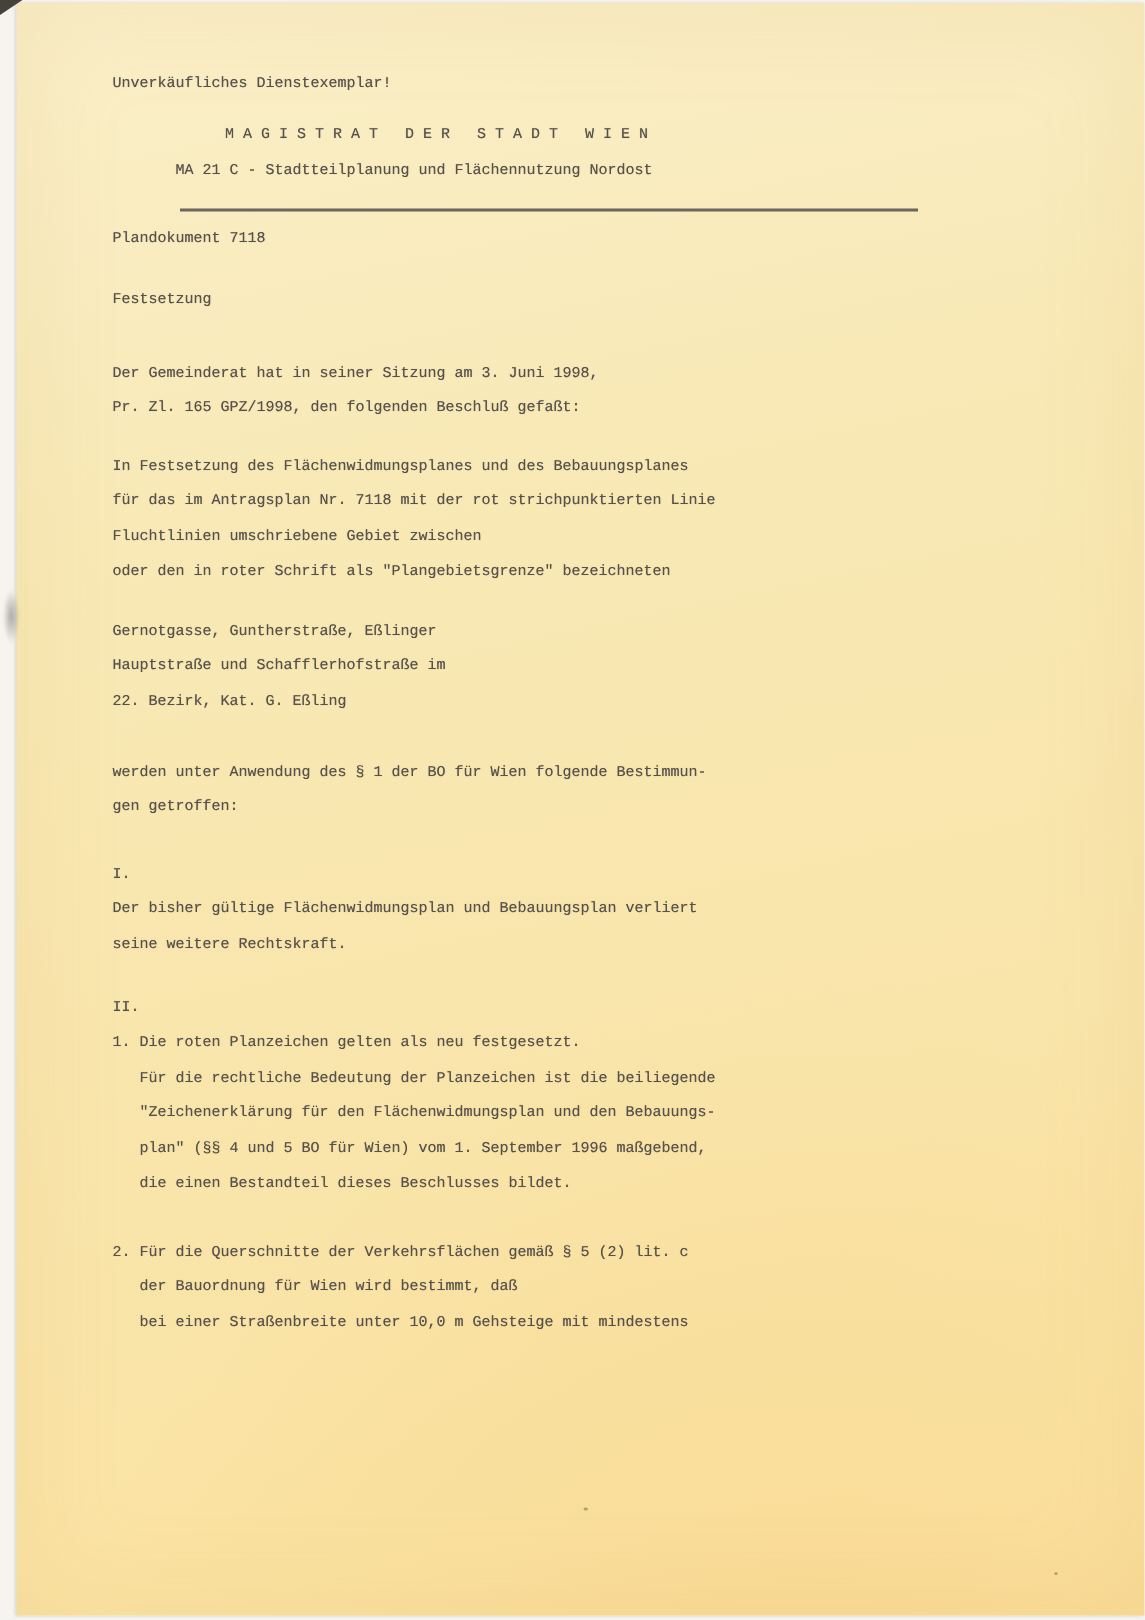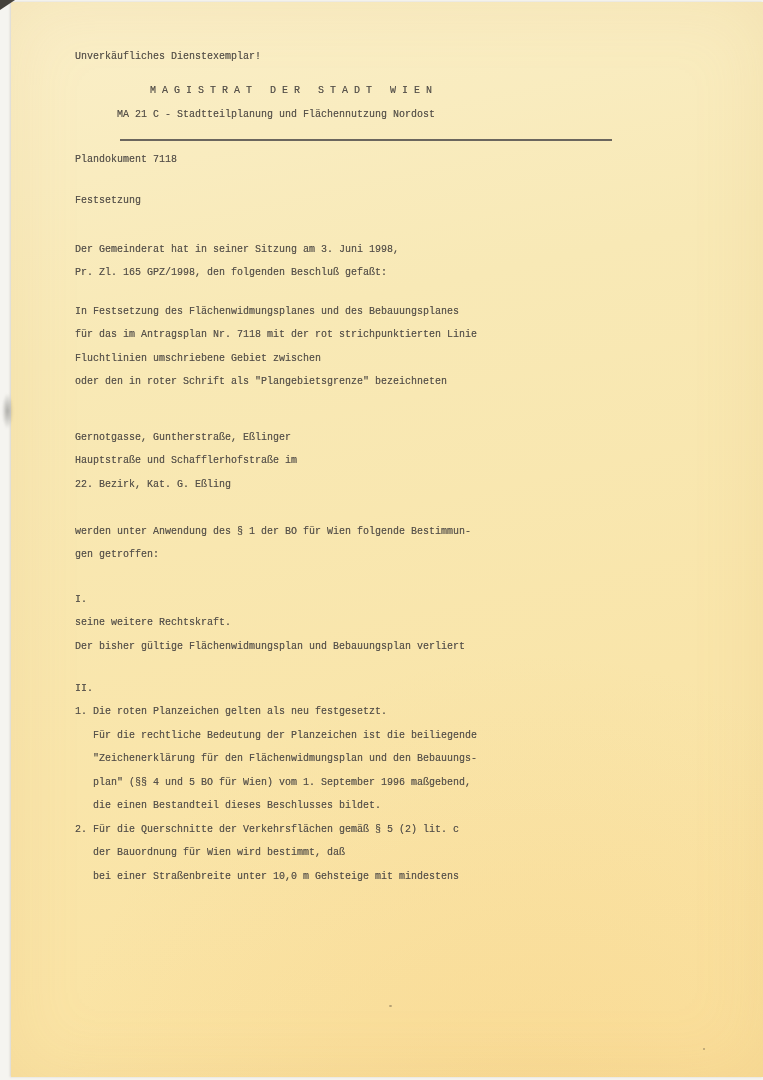--- a/index.html
+++ b/index.html
@@ -75,25 +75,25 @@
   .dept-line { margin-left: 42px; }
   .rule {
     margin: 13px 0 7px 45px;
     width: 492px;
     height: 0;
     border-top: 2px solid #6b665e;
   }
   .title-block      { margin-top: 17.5px; }
   .intro-block      { margin-top: 25px; }
   .scope-block      { margin-top: 15px; }
-  .area-block       { margin-top: 32px; }
+  .area-block       { margin-top: 16px; }
   .application-blk  { margin-top: 23.5px; }
   .sec1-block       { margin-top: 21px; }
   .sec2-head        { margin-top: 18.5px; }
-  .item2-block      { }
+  .item2-block      { margin-top: 22px; }
 </style>
 </head>
 <body>
 
 <div class="page">
   <div class="content">
 
     <div class="ln">Unverkäufliches Dienstexemplar!</div>
 
     <div class="ln org-line">M A G I S T R A T   D E R   S T A D T   W I E N</div>
@@ -125,22 +125,22 @@
       <div class="ln c">22. Bezirk, Kat. G. Eßling</div>
     </div>
 
     <div class="application-blk">
       <div class="ln">werden unter Anwendung des § 1 der BO für Wien folgende Bestimmun-</div>
       <div class="ln">gen getroffen:</div>
     </div>
 
     <div class="sec1-block">
       <div class="ln c">I.</div>
+      <div class="ln">Der bisher gültige Flächenwidmungsplan und Bebauungsplan verliert</div>
       <div class="ln">seine weitere Rechtskraft.</div>
-      <div class="ln">Der bisher gültige Flächenwidmungsplan und Bebauungsplan verliert</div>
     </div>
 
     <div class="sec2-head">
       <div class="ln c">II.</div>
       <div>
         <div class="ln">1. Die roten Planzeichen gelten als neu festgesetzt.</div>
         <div class="ln">   Für die rechtliche Bedeutung der Planzeichen ist die beiliegende</div>
         <div class="ln">   "Zeichenerklärung für den Flächenwidmungsplan und den Bebauungs-</div>
         <div class="ln">   plan" (§§ 4 und 5 BO für Wien) vom 1. September 1996 maßgebend,</div>
         <div class="ln">   die einen Bestandteil dieses Beschlusses bildet.</div>

